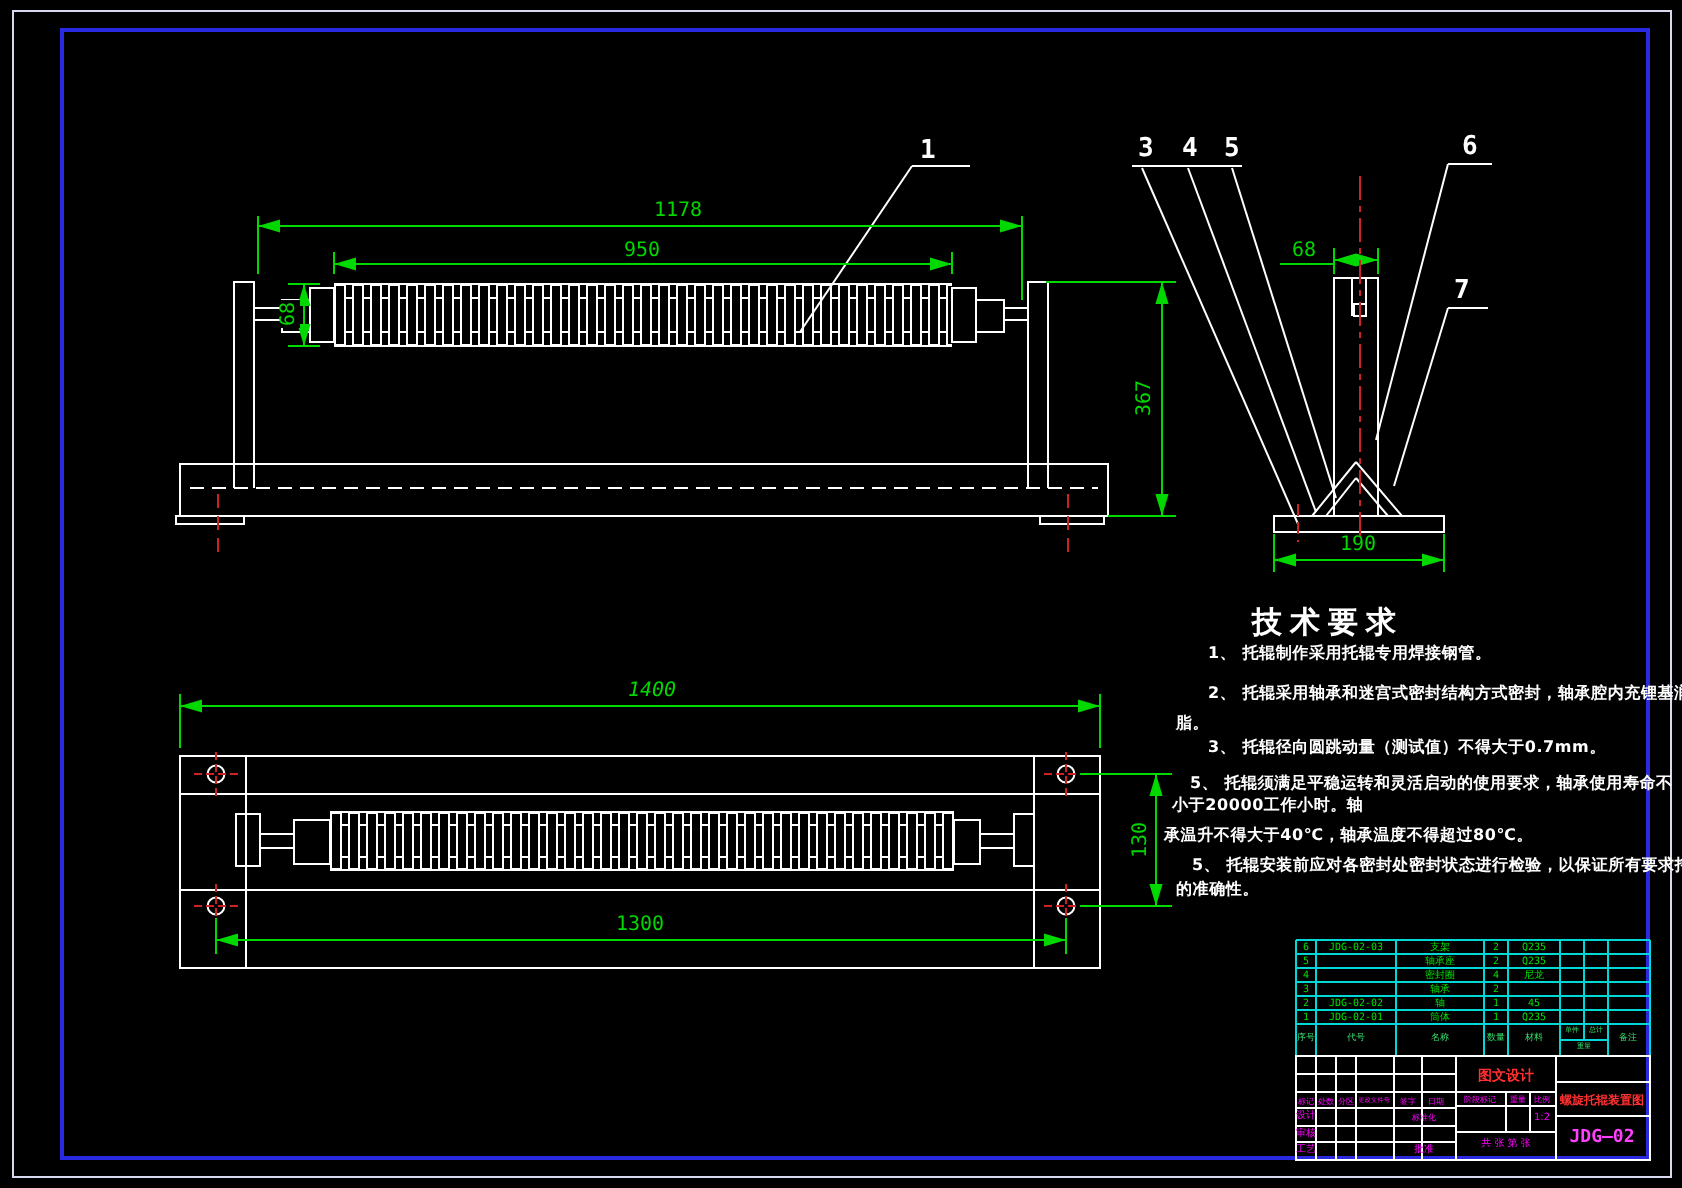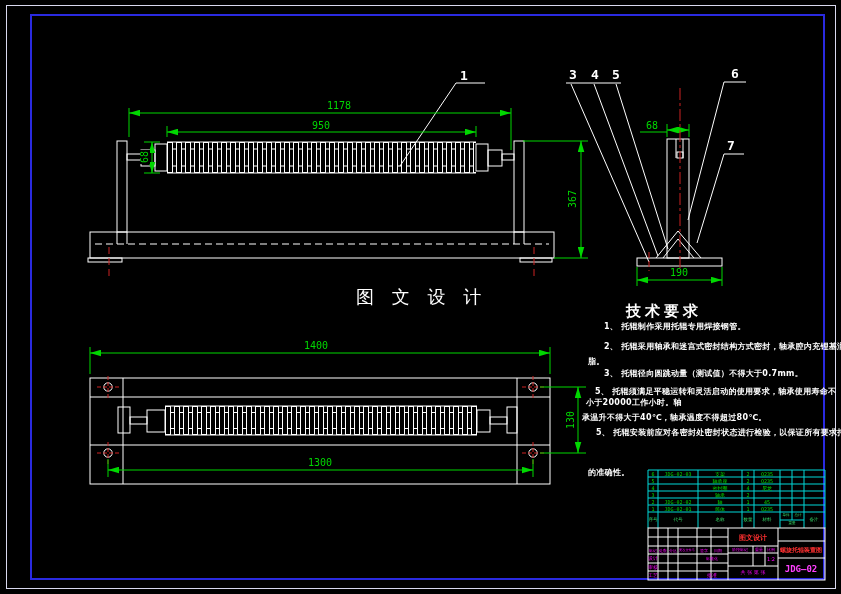--- a/index.html
+++ b/index.html
@@ -215,42 +215,41 @@
         <line x1="778" y1="558" x2="825" y2="558"></line>
     </g>
   </svg>
 
   <div class="dim" style="left:320px;top:101px;margin-left:19px;">1178</div>
   <div class="dim" style="left:321px;top:121px;">950</div>
   <div class="dim rot" style="left:145px;top:157px;">68</div>
   <div class="dim rot" style="left:573px;top:199px;">367</div>
   <div class="dim" style="left:652px;top:121px;">68</div>
   <div class="dim" style="left:679px;top:268px;text-align:center;">190</div>
-  <div class="dim" style="left:316px;top:341px;">1400</div>
+  <div class="dim" style="left:326px;top:341px;font-style:italic;">1400</div>
   <div class="dim" style="left:320px;top:458px;">1300</div>
   <div class="dim rot" style="left:571px;top:420px;">130</div>
 
   <div class="lbl" style="left:460px;top:69px;">1</div>
   <div class="lbl" style="left:569px;top:68px;">3</div>
   <div class="lbl" style="left:591px;top:68px;">4</div>
   <div class="lbl" style="left:612px;top:68px;">5</div>
   <div class="lbl" style="left:731px;top:67px;">6</div>
   <div class="lbl" style="left:727px;top:139px;">7</div>
 
-  <div class="caption">图 文 设 计</div>
   <div class="tech-title">技术要求</div>
   <div class="tech-line" style="left:604px;top:322px;">1、 托辊制作采用托辊专用焊接钢管。</div>
   <div class="tech-line" style="left:604px;top:342px;">2、 托辊采用轴承和迷宫式密封结构方式密封，轴承腔内充锂基润滑</div>
   <div class="tech-line" style="left:588px;top:357px;">脂。</div>
   <div class="tech-line" style="left:604px;top:369px;">3、 托辊径向圆跳动量（测试值）不得大于0.7mm。</div>
   <div class="tech-line" style="left:595px;top:387px;">5、 托辊须满足平稳运转和灵活启动的使用要求，轴承使用寿命不</div>
   <div class="tech-line" style="left:586px;top:398px;">小于20000工作小时。轴</div>
   <div class="tech-line" style="left:582px;top:413px;">承温升不得大于40℃，轴承温度不得超过80℃。</div>
   <div class="tech-line" style="left:596px;top:428px;">5、 托辊安装前应对各密封处密封状态进行检验，以保证所有要求托辊安装</div>
-  <div class="tech-line" style="left:588px;top:440px;margin-top:28px;">的准确性。</div>
+  <div class="tech-line" style="left:588px;top:440px;">的准确性。</div>
 
   <div class="bomhdr" style="left:653px;top:517px;">序号</div>
   <div class="bomhdr" style="left:678px;top:517px;">代号</div>
   <div class="bomhdr" style="left:720px;top:517px;">名称</div>
   <div class="bomhdr" style="left:748px;top:517px;">数量</div>
   <div class="bomhdr" style="left:767px;top:517px;">材料</div>
   <div class="bomhdr" style="left:786px;top:513px;font-size:3.5px;">单件</div>
   <div class="bomhdr" style="left:798px;top:513px;font-size:3.5px;">总计</div>
   <div class="bomhdr" style="left:792px;top:521px;font-size:3.5px;">重量</div>
   <div class="bomhdr" style="left:814px;top:517px;">备注</div>

